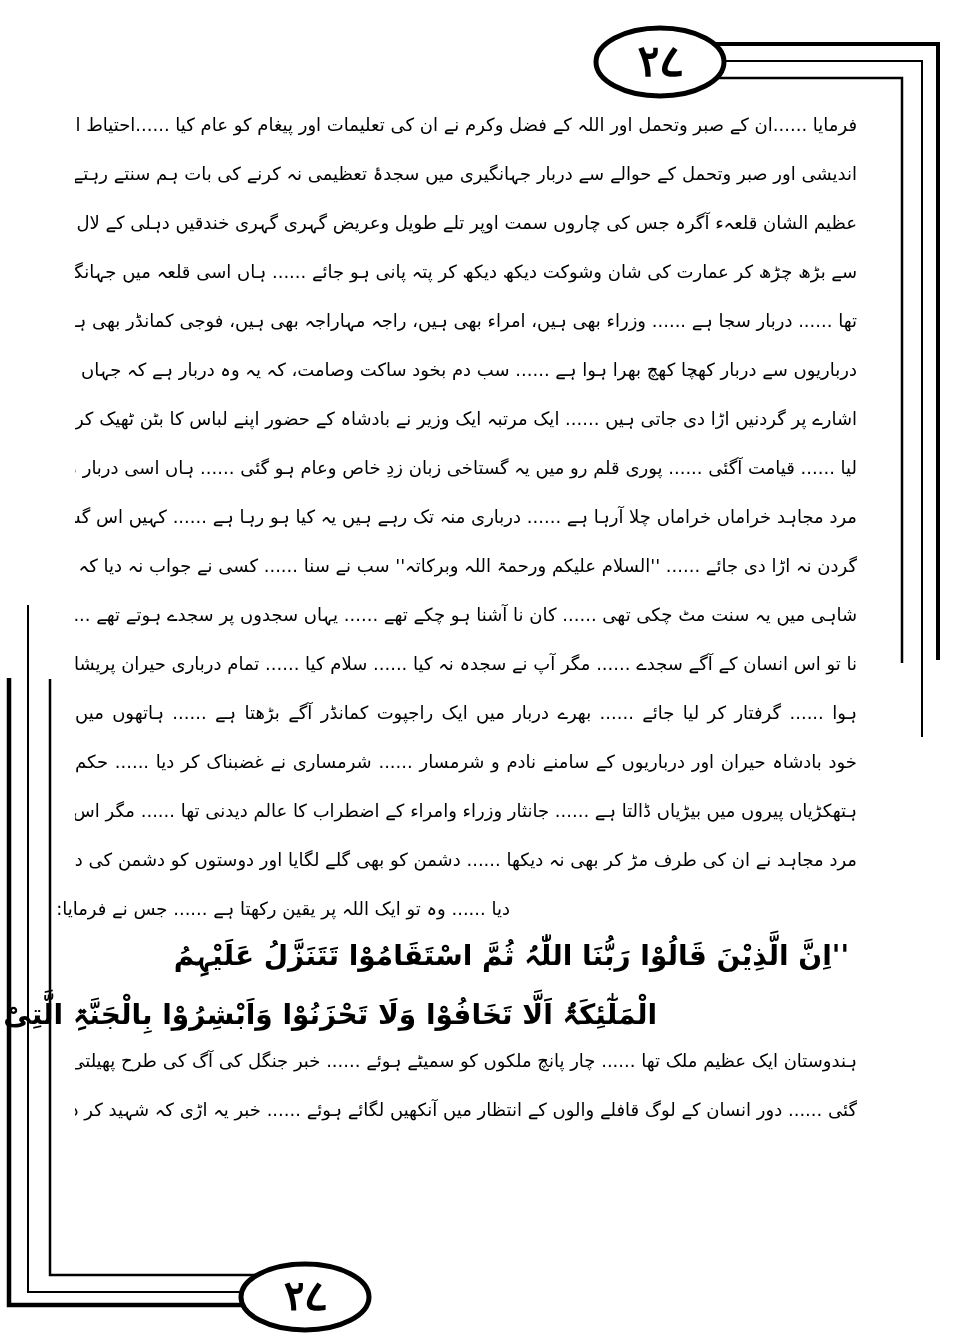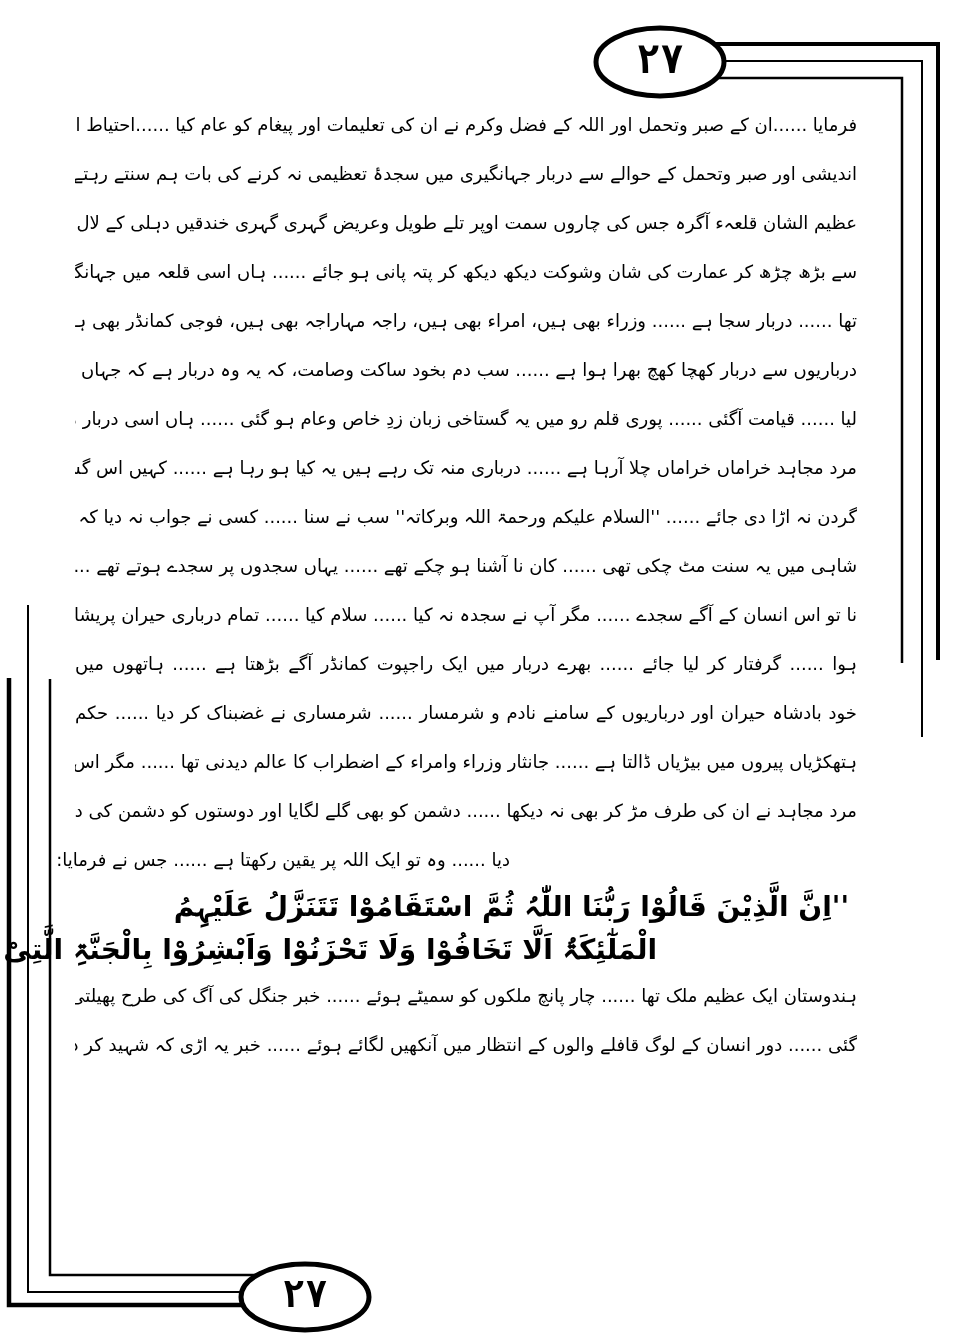--- a/index.html
+++ b/index.html
@@ -10,21 +10,21 @@
     color:#000;
     font-family:"DejaVu Sans", sans-serif;
     overflow:hidden;
     direction:rtl;
   }
   .frame{position:absolute;left:0;top:0;width:960px;height:1334px;pointer-events:none;}
   .pnum{
     position:absolute;
     text-align:center;
     font-weight:bold;
-    font-family:Liberation Mono, monospace;
+    font-family:Liberation Serif, serif;
   }
   .pnum.top{left:596px;top:36px;width:128px;height:54px;line-height:54px;font-size:40px;}
   .pnum.bottom{left:241px;top:1271px;width:128px;height:52px;line-height:52px;font-size:38px;}
   .text-block{
     position:absolute;
     left:75px;top:100px;width:782px;
     direction:rtl;
   }
   .line{
     height:49px;line-height:49px;
@@ -45,21 +45,21 @@
     box-sizing:border-box;
   }
   .verse{
     font-weight:bold;
     font-size:28px;
     text-align-last:right;
     white-space:nowrap;
     box-sizing:border-box;
   }
   .v1{height:44px;line-height:44px;padding-right:8px;}
-  .v2{height:42px;line-height:42px;padding-right:200px;}
+  .v2{height:42px;line-height:42px;padding-right:200px;margin-top:16px;}
   .v3{height:44px;line-height:44px;padding-right:452px;}
   .fn{
     font-size:17px;
     vertical-align:super;
     font-weight:bold;
   }
 </style>
 </head>
 <body>
 
@@ -82,20 +82,21 @@
   <div class="pnum top">۲۷</div>
   <div class="pnum bottom">۲۷</div>
 
   <div class="text-block">
     <div class="line">فرمایا ......ان کے صبر وتحمل اور اللہ کے فضل وکرم نے ان کی تعلیمات اور پیغام کو عام کیا ......احتیاط اور دور</div>
     <div class="line">اندیشی اور صبر وتحمل کے حوالے سے دربار جہانگیری میں سجدۂ تعظیمی نہ کرنے کی بات ہم سنتے رہتے ہیں مگر</div>
     <div class="line">عظیم الشان قلعہء آگرہ جس کی چاروں سمت اوپر تلے طویل وعریض گہری گہری خندقیں دہلی کے لال قلعے</div>
     <div class="line">سے بڑھ چڑھ کر عمارت کی شان وشوکت دیکھ دیکھ کر پتہ پانی ہو جائے ...... ہاں اسی قلعہ میں جہانگیر تنہا نہ</div>
     <div class="line">تھا ...... دربار سجا ہے ...... وزراء بھی ہیں، امراء بھی ہیں، راجہ مہاراجہ بھی ہیں، فوجی کمانڈر بھی ہیں ......</div>
     <div class="line">درباریوں سے دربار کھچا کھچ بھرا ہوا ہے ...... سب دم بخود ساکت وصامت، کہ یہ وہ دربار ہے کہ جہاں ادنیٰ</div>
+    <div class="line">اشارے پر گردنیں اڑا دی جاتی ہیں ...... ایک مرتبہ ایک وزیر نے بادشاہ کے حضور اپنے لباس کا بٹن ٹھیک کر</div>
     <div class="line">لیا ...... قیامت آگئی ...... پوری قلم رو میں یہ گستاخی زبان زدِ خاص وعام ہو گئی ...... ہاں اسی دربار میں ایک</div>
     <div class="line">مرد مجاہد خراماں خراماں چلا آرہا ہے ...... درباری منہ تک رہے ہیں یہ کیا ہو رہا ہے ...... کہیں اس گستاخی پر</div>
     <div class="line">گردن نہ اڑا دی جائے ...... ''السلام علیکم ورحمۃ اللہ وبرکاتہ'' سب نے سنا ...... کسی نے جواب نہ دیا کہ دربار</div>
     <div class="line">شاہی میں یہ سنت مٹ چکی تھی ...... کان نا آشنا ہو چکے تھے ...... یہاں سجدوں پر سجدے ہوتے تھے ......</div>
     <div class="line">نا تو اس انسان کے آگے سجدے ...... مگر آپ نے سجدہ نہ کیا ...... سلام کیا ...... تمام درباری حیران پریشان ......</div>
     <div class="line">ہوا ...... گرفتار کر لیا جائے ...... بھرے دربار میں ایک راجپوت کمانڈر آگے بڑھتا ہے ...... ہاتھوں میں</div>
     <div class="line">خود بادشاہ حیران اور درباریوں کے سامنے نادم و شرمسار ...... شرمساری نے غضبناک کر دیا ...... حکم</div>
     <div class="line">ہتھکڑیاں پیروں میں بیڑیاں ڈالتا ہے ...... جانثار وزراء وامراء کے اضطراب کا عالم دیدنی تھا ...... مگر اس</div>
     <div class="line">مرد مجاہد نے ان کی طرف مڑ کر بھی نہ دیکھا ...... دشمن کو بھی گلے لگایا اور دوستوں کو دشمن کی دشمنی سے روک</div>
 

